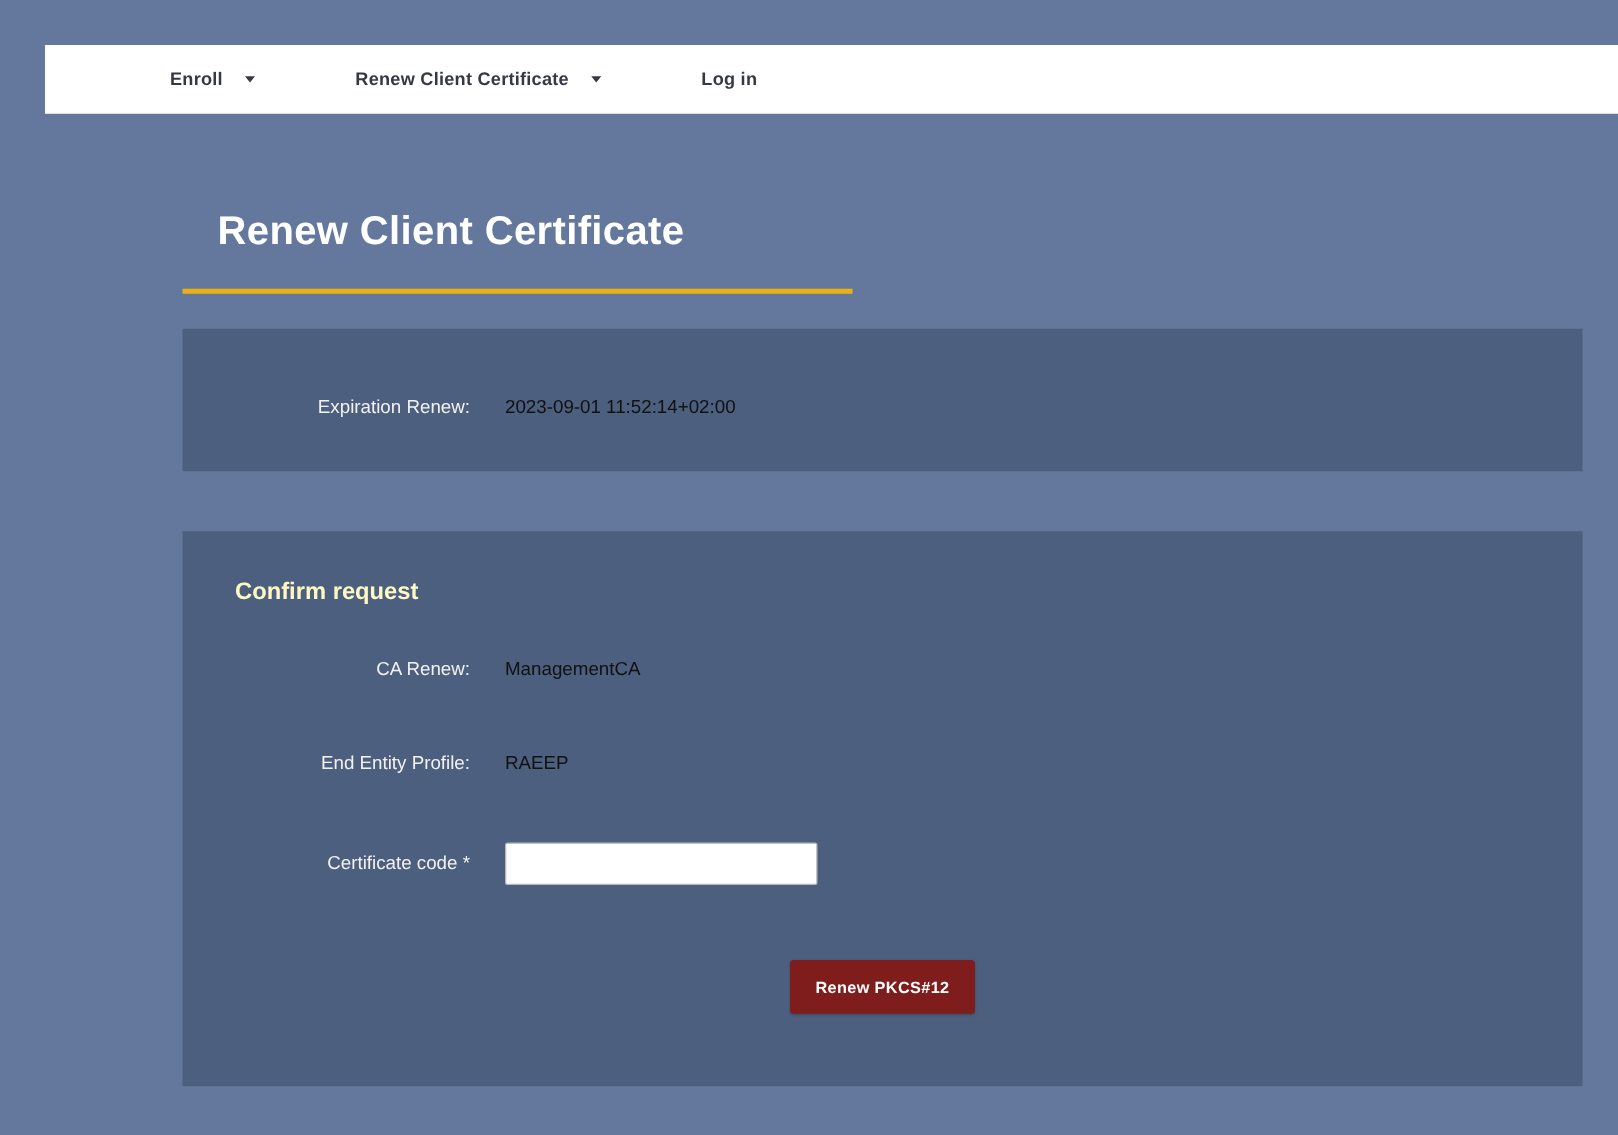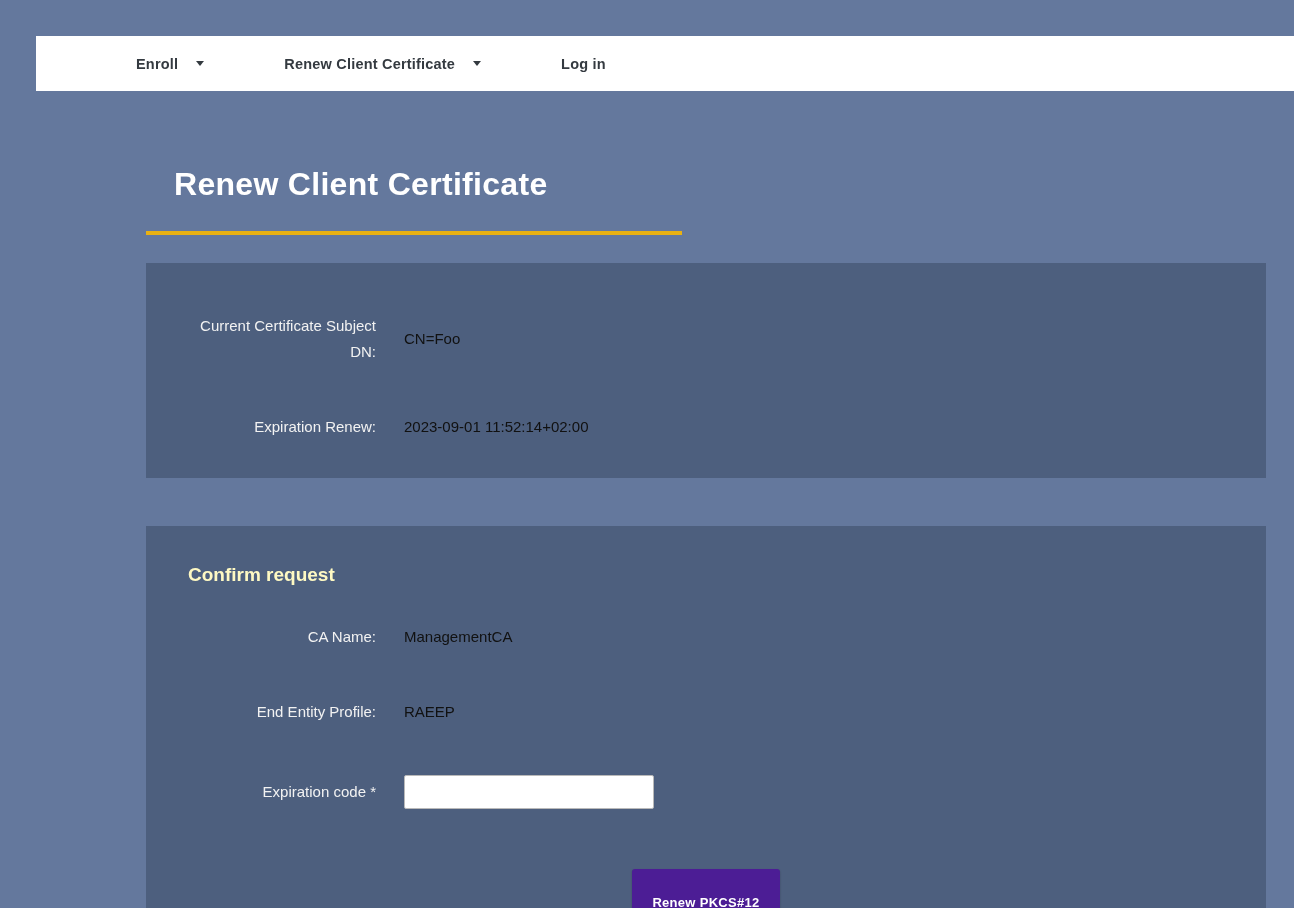--- a/index.html
+++ b/index.html
@@ -104,28 +104,28 @@
     padding: 0 8px;
     outline: none;
   }
 
   .btn-row {
     display: flex;
     justify-content: center;
     margin-top: 36px;
   }
   .gold-btn {
-    background: #4c1d95;
+    background: #7f1d1d;
     color: #ffffff;
     border: none;
     border-radius: 3px;
     font-family: "Liberation Sans", sans-serif;
     font-size: 13px;
     font-weight: bold;
-    padding: 26px 20px;
+    padding: 14px 20px;
     cursor: pointer;
     letter-spacing: .3px;
     box-shadow: 0 1px 2px rgba(0,0,0,.25);
   }
 </style>
 </head>
 <body>
 
 <header class="navbar">
   <a class="nav-item">
@@ -142,46 +142,42 @@
 </header>
 
 <main class="content">
 
   <div class="title-wrap">
     <h1 class="page-title">Renew Client Certificate</h1>
   </div>
 
   <section class="panel panel-cert">
     <div class="row">
-      <div class="row-label">Current Certificate Subject DN:</div>
-      <div class="row-value">CN=Foo</div>
-    </div>
-    <div class="row">
       <div class="row-label">Expiration Renew:</div>
       <div class="row-value">2023-09-01 11:52:14+02:00</div>
     </div>
   </section>
 
   <section class="panel panel-confirm">
     <h2 class="panel-heading">Confirm request</h2>
 
     <div class="row">
-      <div class="row-label">CA Name:</div>
+      <div class="row-label">CA Renew:</div>
       <div class="row-value">ManagementCA</div>
     </div>
 
     <div class="row">
       <div class="row-label">End Entity Profile:</div>
       <div class="row-value">RAEEP</div>
     </div>
 
 
 
     <div class="row">
-      <div class="row-label">Expiration code *</div>
+      <div class="row-label">Certificate code *</div>
       <input type="password" class="text-input" placeholder="" style="">
     </div>
 
 
     <div class="btn-row">
       <button class="gold-btn">Renew PKCS#12</button>
     </div>
   </section>
 
 </main>

